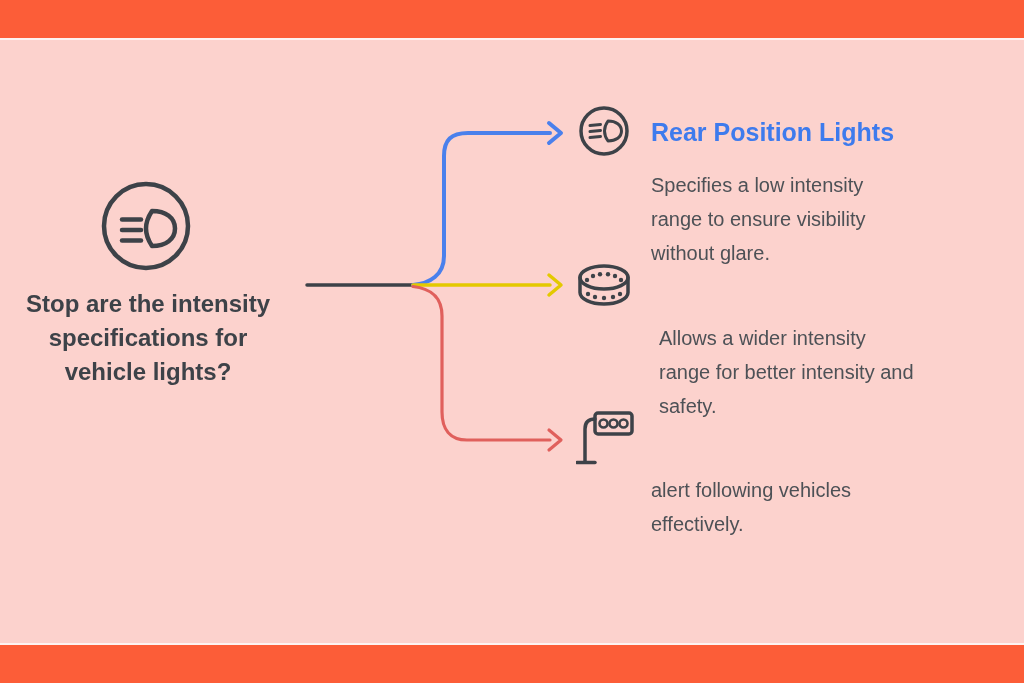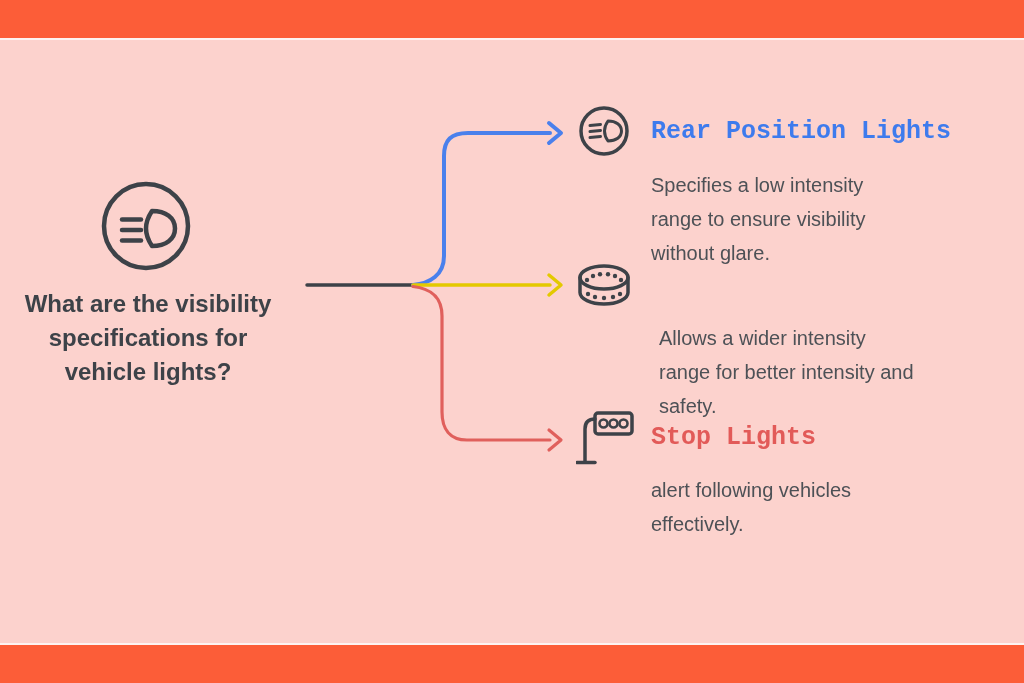--- a/index.html
+++ b/index.html
@@ -23,21 +23,20 @@
     color:#3d4248;
   }
   .connectors { position:absolute; left:300px; top:110px; width:290px; height:350px; }
   .branch-icon { position:absolute; }
   .icon-rear  { left:577px; top:104px; width:54px; height:54px; }
   .icon-front { left:576px; top:262px; width:56px; height:54px; }
   .icon-stop  { left:576px; top:409px; width:58px; height:58px; }
   .branch-title {
     position:absolute; left:651px; font-weight:bold; font-size:25px; line-height:26px;
     white-space:nowrap;
-    font-family:Liberation Mono, monospace;
   }
   .title-rear  { top:119px; color:#3e7bed; }
   .title-front { top:272px; color:#decf00; }
   .title-stop  { top:425px; color:#e25a58; }
   .branch-desc {
     position:absolute; left:651px; font-size:20px; line-height:34px; color:#4d5156;
     white-space:nowrap;
   }
   .desc-rear  { top:168px; }
   .desc-front { top:321px;margin-left:8px; }
@@ -55,21 +54,21 @@
 
   <svg class="main-icon" viewBox="0 0 92 92">
     <circle class="stroke-dark" cx="46" cy="46" r="42" stroke-width="4.5"></circle>
     <path class="stroke-dark" stroke-width="4.5" d="M52,31 C66,31 75,38 75,48.5 C75,59 66,66 52,66 C48,60 46,54.5 46,48.5 C46,42 48,37 52,31 Z"></path>
     <line class="stroke-dark" stroke-width="4.5" x1="22" y1="39.5" x2="41" y2="39.5"></line>
     <line class="stroke-dark" stroke-width="4.5" x1="22" y1="50" x2="41" y2="50"></line>
     <line class="stroke-dark" stroke-width="4.5" x1="22" y1="60.5" x2="41" y2="60.5"></line>
   </svg>
 
   <div class="question">
-    <div>What are the visibility</div>
+    <div>Stop are the intensity</div>
     <div>specifications for</div>
     <div>vehicle lights?</div>
   </div>
 
   <svg class="connectors" viewBox="0 0 290 350">
     <line x1="7" y1="175" x2="113" y2="175" stroke="#3d4248" stroke-width="3.5" stroke-linecap="round"></line>
 
     <path d="M113,175 C130,173.5 144,165 144,146 L144,46 C144,30 151,23 168,23 L250,23" stroke="#4a80ec" stroke-width="4" fill="none" stroke-linecap="round"></path>
     <path d="M249,13 L261,23 L249,33" stroke="#4a80ec" stroke-width="4" fill="none" stroke-linecap="round" stroke-linejoin="round"></path>
 
@@ -116,19 +115,18 @@
   </div>
 
   <svg class="branch-icon icon-stop" viewBox="0 0 58 58">
     <rect class="stroke-dark" x="19" y="4" width="37" height="21" rx="3" stroke-width="3.5"></rect>
     <circle class="stroke-dark" cx="27.5" cy="14.5" r="4" stroke-width="2.6"></circle>
     <circle class="stroke-dark" cx="37.5" cy="14.5" r="4" stroke-width="2.6"></circle>
     <circle class="stroke-dark" cx="47.5" cy="14.5" r="4" stroke-width="2.6"></circle>
     <path class="stroke-dark" stroke-width="3.5" d="M19,10 C12,10 9,14 9,20 L9,52"></path>
     <line class="stroke-dark" stroke-width="3.5" x1="1" y1="53.5" x2="19" y2="53.5"></line>
   </svg>
-  <div class="branch-title title-stop">Stop Lights</div>
   <div class="branch-desc desc-stop">
     <div>alert following vehicles</div>
     <div>effectively.</div>
   </div>
 
 </div>
 
 </body></html>

